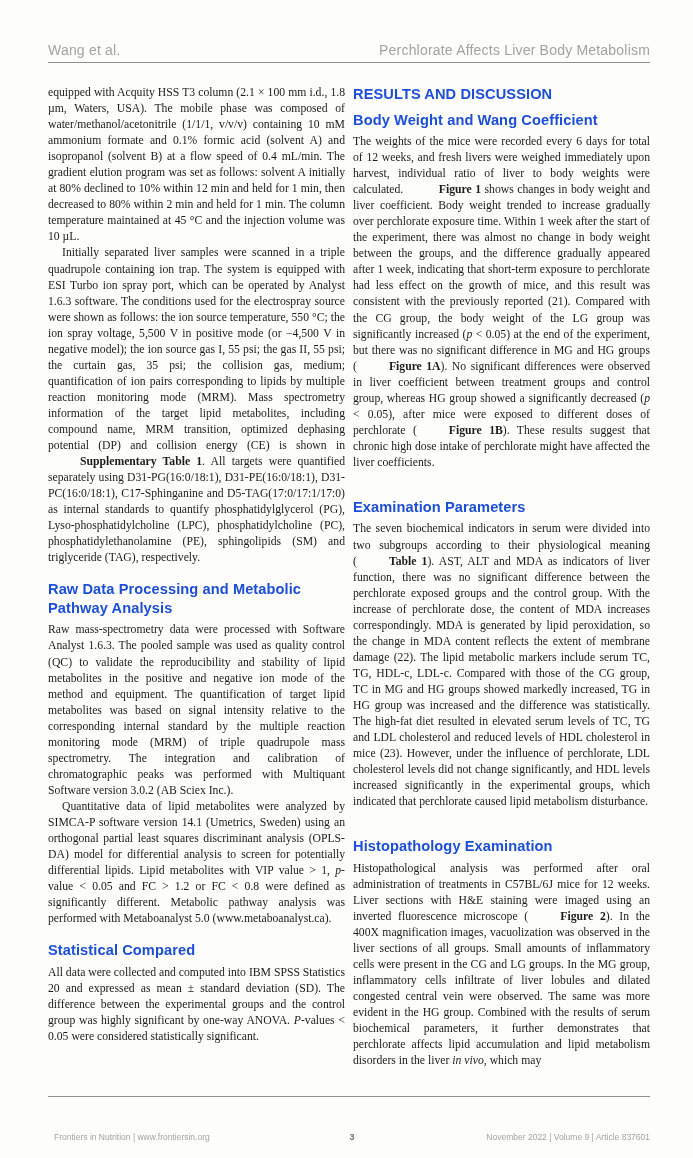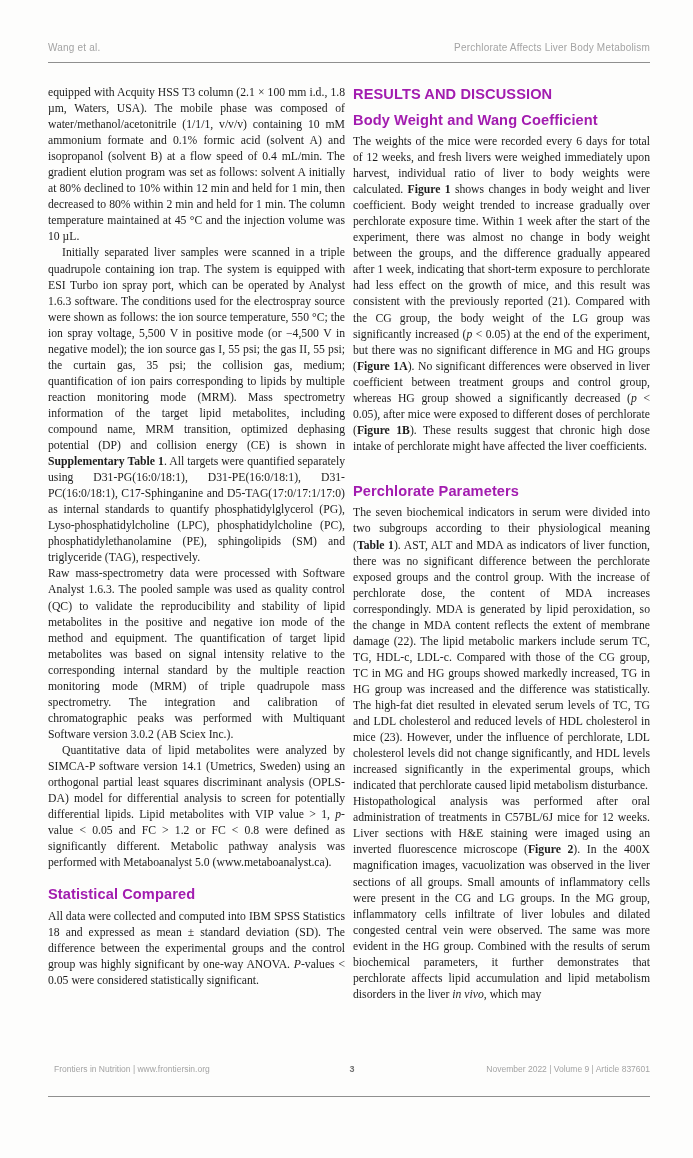--- a/index.html
+++ b/index.html
@@ -13,21 +13,21 @@
     font-family: "Liberation Serif", serif;
     color: #1c1c1c;
   }
   
   .running-head {
     position: absolute;
     top: 42px; left: 48px; right: 43px;
     display: flex;
     justify-content: space-between;
     font-family: "Liberation Sans", sans-serif;
-    font-size: 10px;
+    font-size: 14px;
     color: #a3a3a3;
     letter-spacing: 0.2px;
   }
   .header-rule {
     position: absolute;
     top: 62px; left: 48px; right: 43px;
     border-top: 1.5px solid #8f8f8f;
   }
   
   .content {
@@ -41,43 +41,43 @@
     margin: 0;
     font-size: 11.7px;
     line-height: 16.05px;
     text-align: justify;
     color: #1c1c1c;
   }
   .column p.indent { text-indent: 14px; }
   .column h1, .column h2 {
     font-family: "Liberation Sans", sans-serif;
     font-weight: 700;
-    color: #a21caf;
+    color: #1d4ed8;
     font-size: 14.6px;
     line-height: 18.5px;
     margin: 0 0 5px 0;
     letter-spacing: 0.1px;
     text-align: left;
   }
   .column h1 { margin-top: 0; }
   .col-left h2 { margin-top: 14px; }
   .col-right h1 { margin-bottom: 7px; }
   .col-right h2 { margin-top: 0; }
   .col-right h2.gap { margin-top: 27px; }
-  .b { font-weight: 700; }
+  .b { font-weight: 700; margin-left: 32px; }
   .i { font-style: italic; }
   
   .footer-rule {
     position: absolute;
     top: 1096px; left: 48px; right: 43px;
     border-top: 1.5px solid #8f8f8f;
   }
   .footer {
     position: absolute;
-    top: 1064px; left: 48px; right: 43px;
+    top: 1132px; left: 48px; right: 43px;
     display: flex;
     align-items: flex-end;
     font-family: "Liberation Sans", sans-serif;
     font-size: 8.5px;
     color: #a3a3a3;
     padding-left: 6px;
   }
   .footer .left  { flex: 1 1 0; text-align: left; }
   .footer .mid   { flex: 0 0 auto; color: #6e6e6e; font-weight: 700; font-size: 9px; }
   .footer .right { flex: 1 1 0; text-align: right; }
@@ -90,31 +90,33 @@
   <div class="running-head">
     <span>Wang et al.</span>
     <span>Perchlorate Affects Liver Body Metabolism</span>
   </div>
   <div class="header-rule"></div>
 
   <div class="content">
     <div class="column col-left">
         <p><span>equipped with Acquity HSS T3 column (2.1 × 100 mm i.d., 1.8 µm, Waters, USA). The mobile phase was composed of water/methanol/acetonitrile (1/1/1, v/v/v) containing 10 mM ammonium formate and 0.1% formic acid (solvent A) and isopropanol (solvent B) at a flow speed of 0.4 mL/min. The gradient elution program was set as follows: solvent A initially at 80% declined to 10% within 12 min and held for 1 min, then decreased to 80% within 2 min and held for 1 min. The column temperature maintained at 45 °C and the injection volume was 10 µL.</span></p>
         <p class="indent"><span>Initially separated liver samples were scanned in a triple quadrupole containing ion trap. The system is equipped with ESI Turbo ion spray port, which can be operated by Analyst 1.6.3 software. The conditions used for the electrospray source were shown as follows: the ion source temperature, 550 °C; the ion spray voltage, 5,500 V in positive mode (or −4,500 V in negative model); the ion source gas I, 55 psi; the gas II, 55 psi; the curtain gas, 35 psi; the collision gas, medium; quantification of ion pairs corresponding to lipids by multiple reaction monitoring mode (MRM). Mass spectrometry information of the target lipid metabolites, including compound name, MRM transition, optimized dephasing potential (DP) and collision energy (CE) is shown in </span><span class="b">Supplementary Table 1</span><span>. All targets were quantified separately using D31-PG(16:0/18:1), D31-PE(16:0/18:1), D31-PC(16:0/18:1), C17-Sphinganine and D5-TAG(17:0/17:1/17:0) as internal standards to quantify phosphatidylglycerol (PG), Lyso-phosphatidylcholine (LPC), phosphatidylcholine (PC), phosphatidylethanolamine (PE), sphingolipids (SM) and triglyceride (TAG), respectively.</span></p>
+        <h2><span>Raw Data Processing and Metabolic Pathway Analysis</span></h2>
         <p><span>Raw mass-spectrometry data were processed with Software Analyst 1.6.3. The pooled sample was used as quality control (QC) to validate the reproducibility and stability of lipid metabolites in the positive and negative ion mode of the method and equipment. The quantification of target lipid metabolites was based on signal intensity relative to the corresponding internal standard by the multiple reaction monitoring mode (MRM) of triple quadrupole mass spectrometry. The integration and calibration of chromatographic peaks was performed with Multiquant Software version 3.0.2 (AB Sciex Inc.).</span></p>
         <p class="indent"><span>Quantitative data of lipid metabolites were analyzed by SIMCA-P software version 14.1 (Umetrics, Sweden) using an orthogonal partial least squares discriminant analysis (OPLS-DA) model for differential analysis to screen for potentially differential lipids. Lipid metabolites with VIP value &gt; 1, </span><span class="i">p</span><span>-value &lt; 0.05 and FC &gt; 1.2 or FC &lt; 0.8 were defined as significantly different. Metabolic pathway analysis was performed with Metaboanalyst 5.0 (www.metaboanalyst.ca).</span></p>
         <h2><span>Statistical Compared</span></h2>
-        <p><span>All data were collected and computed into IBM SPSS Statistics 18 and expressed as mean ± standard deviation (SD). The difference between the experimental groups and the control group was highly significant by one-way ANOVA. </span><span class="i">P</span><span>-values &lt; 0.05 were considered statistically significant.</span></p>
+        <p><span>All data were collected and computed into IBM SPSS Statistics 20 and expressed as mean ± standard deviation (SD). The difference between the experimental groups and the control group was highly significant by one-way ANOVA. </span><span class="i">P</span><span>-values &lt; 0.05 were considered statistically significant.</span></p>
       </div>
     <div class="column col-right">
         <h1><span>RESULTS AND DISCUSSION</span></h1>
         <h2><span>Body Weight and Wang Coefficient</span></h2>
         <p><span>The weights of the mice were recorded every 6 days for total of 12 weeks, and fresh livers were weighed immediately upon harvest, individual ratio of liver to body weights were calculated. </span><span class="b">Figure 1</span><span> shows changes in body weight and liver coefficient. Body weight trended to increase gradually over perchlorate exposure time. Within 1 week after the start of the experiment, there was almost no change in body weight between the groups, and the difference gradually appeared after 1 week, indicating that short-term exposure to perchlorate had less effect on the growth of mice, and this result was consistent with the previously reported (21). Compared with the CG group, the body weight of the LG group was significantly increased (</span><span class="i">p</span><span> &lt; 0.05) at the end of the experiment, but there was no significant difference in MG and HG groups (</span><span class="b">Figure 1A</span><span>). No significant differences were observed in liver coefficient between treatment groups and control group, whereas HG group showed a significantly decreased (</span><span class="i">p</span><span> &lt; 0.05), after mice were exposed to different doses of perchlorate (</span><span class="b">Figure 1B</span><span>). These results suggest that chronic high dose intake of perchlorate might have affected the liver coefficients.</span></p>
-        <h2 class="gap"><span>Perchlorate Parameters</span></h2>
+        <h2 class="gap"><span>Examination Parameters</span></h2>
         <p><span>The seven biochemical indicators in serum were divided into two subgroups according to their physiological meaning (</span><span class="b">Table 1</span><span>). AST, ALT and MDA as indicators of liver function, there was no significant difference between the perchlorate exposed groups and the control group. With the increase of perchlorate dose, the content of MDA increases correspondingly. MDA is generated by lipid peroxidation, so the change in MDA content reflects the extent of membrane damage (22). The lipid metabolic markers include serum TC, TG, HDL-c, LDL-c. Compared with those of the CG group, TC in MG and HG groups showed markedly increased, TG in HG group was increased and the difference was statistically. The high-fat diet resulted in elevated serum levels of TC, TG and LDL cholesterol and reduced levels of HDL cholesterol in mice (23). However, under the influence of perchlorate, LDL cholesterol levels did not change significantly, and HDL levels increased significantly in the experimental groups, which indicated that perchlorate caused lipid metabolism disturbance.</span></p>
+        <h2 class="gap"><span>Histopathology Examination</span></h2>
         <p><span>Histopathological analysis was performed after oral administration of treatments in C57BL/6J mice for 12 weeks. Liver sections with H&amp;E staining were imaged using an inverted fluorescence microscope (</span><span class="b">Figure 2</span><span>). In the 400X magnification images, vacuolization was observed in the liver sections of all groups. Small amounts of inflammatory cells were present in the CG and LG groups. In the MG group, inflammatory cells infiltrate of liver lobules and dilated congested central vein were observed. The same was more evident in the HG group. Combined with the results of serum biochemical parameters, it further demonstrates that perchlorate affects lipid accumulation and lipid metabolism disorders in the liver </span><span class="i">in vivo</span><span>, which may</span></p>
       </div>
   </div>
 
   <div class="footer-rule"></div>
   <div class="footer">
     <span class="left">Frontiers in Nutrition | www.frontiersin.org</span>
     <span class="mid">3</span>
     <span class="right">November 2022 | Volume 9 | Article 837601</span>
   </div>

